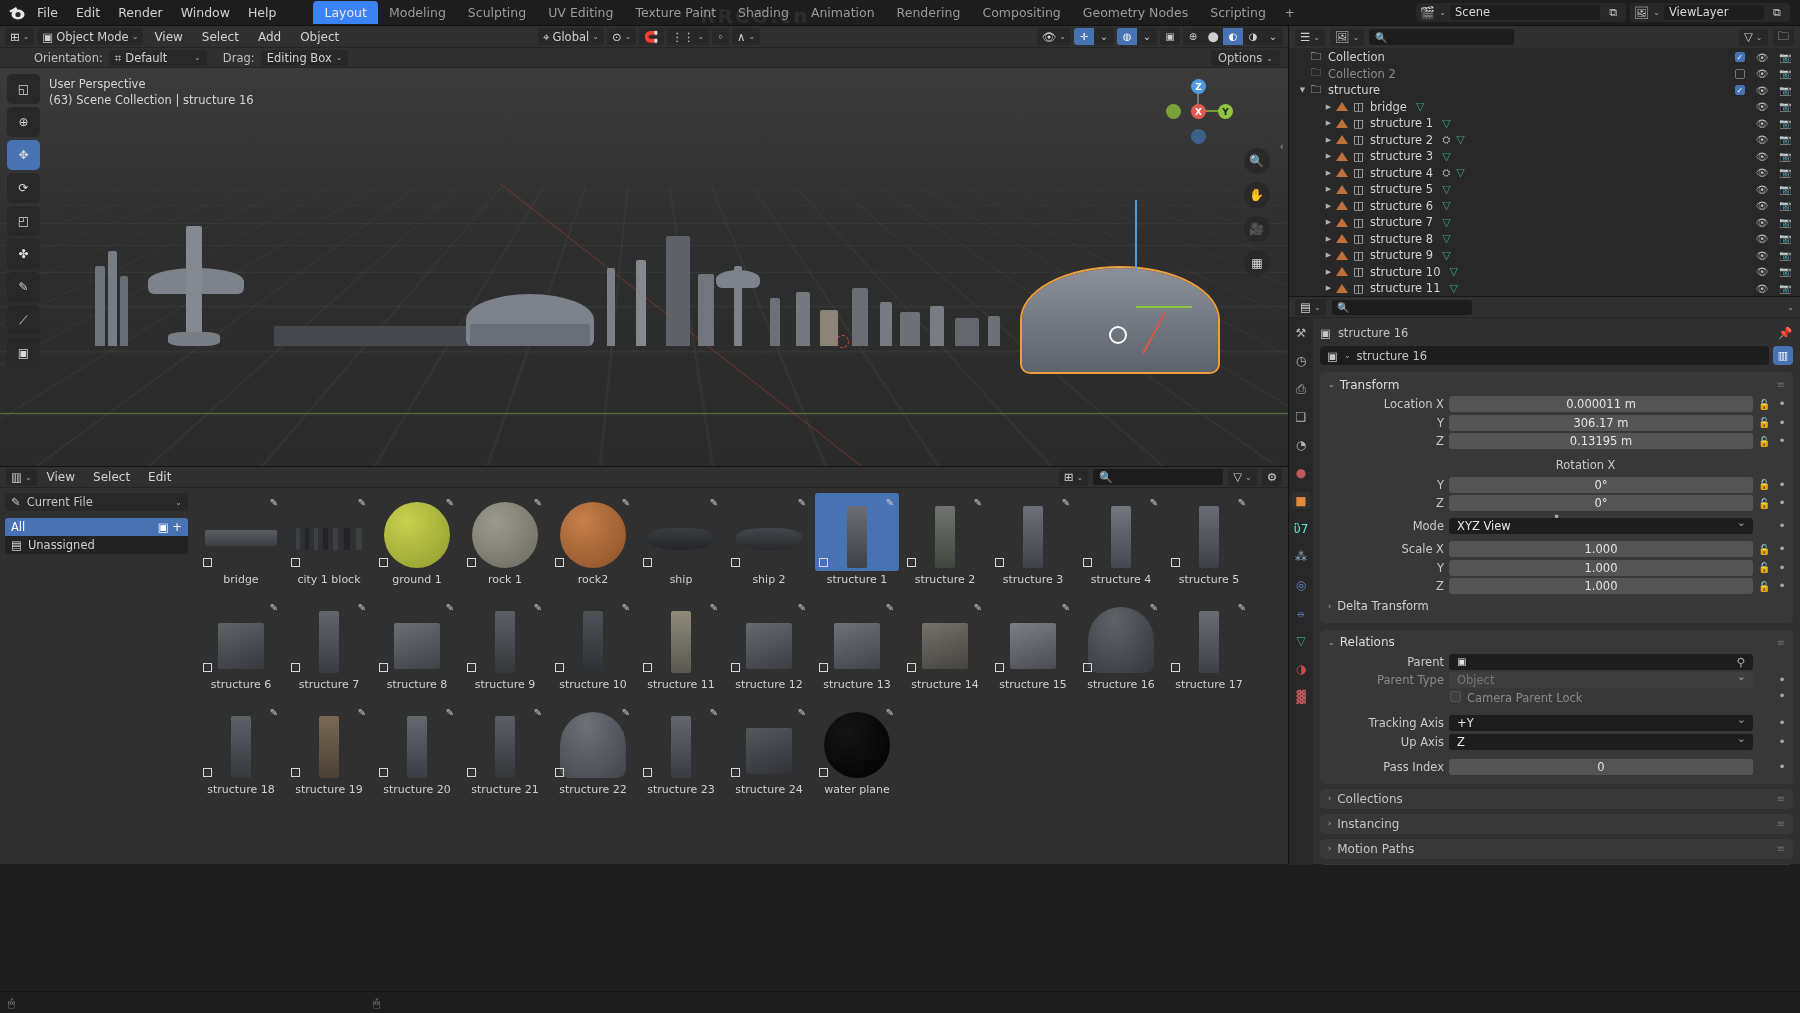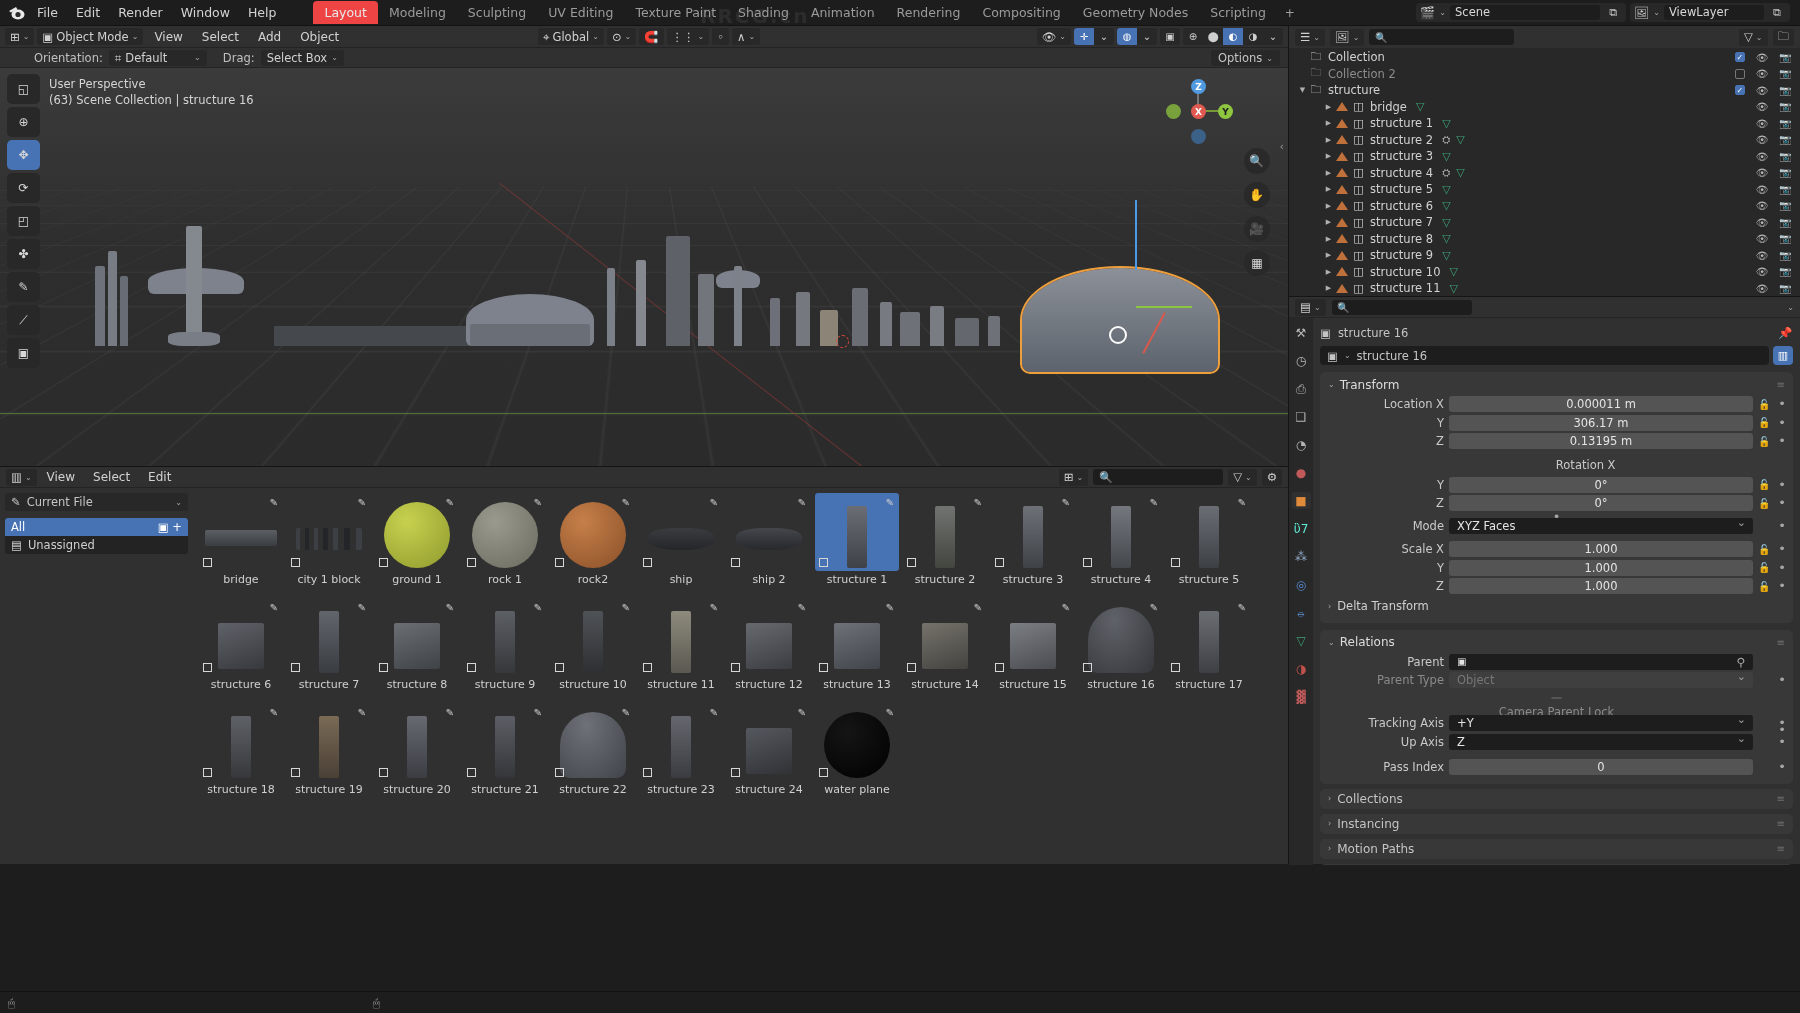--- a/index.html
+++ b/index.html
@@ -22,21 +22,21 @@
   .blender-logo { width: 22px; height: 20px; display:flex; align-items:center; justify-content:center; }
   .menu-item {
     padding: 3px 9px; color: #d2d2d2; font-size: 12.5px; white-space: nowrap;
     border-radius: 3px;
   }
   .ws-tabs { display: flex; align-items: center; margin-left: 28px; gap: 0; }
   .ws-tab {
     padding: 4px 11px; font-size: 12.5px; color: #9b9b9b; white-space: nowrap;
     border-radius: 4px 4px 0 0;
   }
-  .ws-tab.active { background: #ef4444; color: #e8e8e8; }
+  .ws-tab.active { background: #3b82f6; color: #e8e8e8; }
   .ws-plus { padding: 4px 8px; color: #a0a0a0; }
   .topbar-right { margin-left: auto; display: flex; align-items: center; gap: 4px; padding-right: 4px; }
   .scene-field {
     display: flex; align-items: center; background: #282828; border-radius: 4px;
     height: 19px; padding: 0 4px; gap: 4px;
   }
   .scene-name { background: #1d1d1d; border-radius: 3px; width: 150px; height: 15px;
     font-size: 11.5px; color: #d8d8d8; padding: 0 5px; line-height: 15px; }
   .icon-btn { width: 18px; height: 19px; display: flex; align-items: center; justify-content: center;
     background: #282828; border-radius: 3px; color: #c0c0c0; font-size: 11px; }
@@ -231,21 +231,21 @@
   .pfield.dropdown { background: #1d1d1d; justify-content: flex-start; padding: 0 8px; position: relative; }
   .pfield.dropdown::after { content: "⌄"; position: absolute; right: 7px; top: -2px; color: #a0a0a0; font-size: 11px; }
   .pfield.disabled { background: #3f3f3f; color: #777; }
   .lock-ico { width: 14px; color: #a6a6a6; font-size: 10px; text-align: center; }
   .dot-ico { width: 10px; color: #a6a6a6; font-size: 13px; text-align: center; line-height: 10px; }
   .subpanel { display: flex; align-items: center; gap: 6px; height: 19px; padding: 0 8px;
     font-size: 11.5px; color: #cfcfcf; margin-top: 2px; }
   .closed-panel { margin-top: 5px; background: #383838; border-radius: 5px;
     display: flex; align-items: center; gap: 6px; height: 20px; padding: 0 8px; font-size: 12px; }
   .closed-panel .grip { margin-left: auto; color: #6e6e6e; font-size: 10px; }
-  .cam-lock-row { display:flex; align-items:center; gap:6px; margin: 2px 6px; height: 16px; flex-direction: column; }
+  .cam-lock-row { display:flex; align-items:flex-start; gap:6px; margin: 2px 6px; height: 16px; }
   .cam-lock-row .plabel { width: 118px; }
   .cbx { width: 11px; height: 11px; border-radius: 2px; background: #3f3f3f; border: 1px solid #555; }
 
   
   .statusbar { position: absolute; left: 0; bottom: 0; width: 1800px; height: 22px;
     background: #1d1d1d; display: flex; align-items: center; padding: 0 8px;
     font-size: 11.5px; color: #b0b0b0; border-top: 1px solid #121212; }
   .sb-left { display: flex; align-items: center; gap: 18px; }
   .sb-right { margin-left: auto; display: flex; align-items: center; gap: 8px; color: #b8b8b8; }
 
@@ -355,21 +355,21 @@
 
   <div class="tool-row">
     <span class="tool-label">Orientation:</span>
     <div class="tool-drop" style="width:98px;">
       <span>⌗</span>
       <span>Default</span>
       <span class="caret" style="margin-left:auto;">⌄</span>
     </div>
     <span class="tool-label" style="margin-left:10px;">Drag:</span>
     <div class="tool-drop">
-      <span>Select Box</span>
+      <span>Editing Box</span>
       <span class="caret">⌄</span>
     </div>
     <div class="options-btn">
       <span>Options</span>
       <span class="caret">⌄</span>
     </div>
   </div>
 
   <div class="viewport">
     <div class="grid-floor"></div>
@@ -1064,21 +1064,21 @@
           </div>
           <div class="prow">
             <div class="plabel">Z</div>
             <div class="pfield">0°</div>
             <div class="lock-ico">🔓</div>
             <div class="dot-ico">•</div>
           </div>
 
           <div class="prow" style="margin-top:6px;">
             <div class="plabel">Mode</div>
-            <div class="pfield dropdown">XYZ Faces</div>
+            <div class="pfield dropdown">XYZ View</div>
             <div class="lock-ico"></div>
             <div class="dot-ico">•</div>
           </div>
 
           <div class="prow" style="margin-top:6px;">
             <div class="plabel">Scale X</div>
             <div class="pfield">1.000</div>
             <div class="lock-ico">🔓</div>
             <div class="dot-ico">•</div>
           </div>

